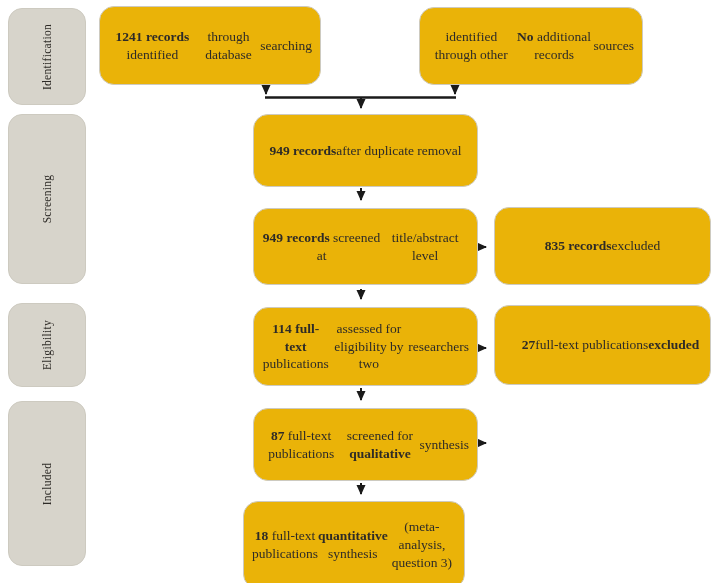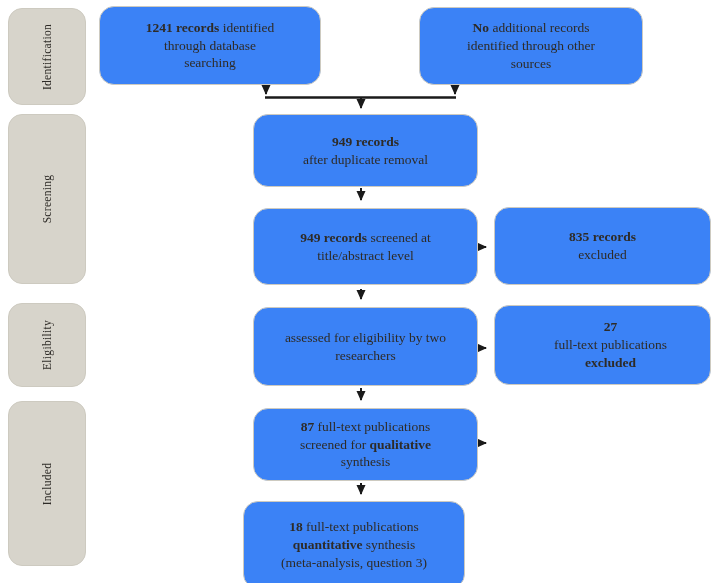--- a/index.html
+++ b/index.html
@@ -13,26 +13,26 @@
     overflow: hidden;
   }
   .connectors {
     position: absolute;
     left: 0; top: 0;
     width: 720px; height: 583px;
     pointer-events: none;
   }
   .box {
     position: absolute;
-    background: #3b82f6;
+    background: #eab308;
     border: 1px solid #cdcac0;
     border-radius: 15px;
     box-sizing: border-box;
     display: flex;
-    flex-direction: column;
+    flex-direction: row;
     align-items: center;
     justify-content: center;
     text-align: center;
     font-size: 13.5px;
     line-height: 1.32;
     padding: 4px 8px;
   }
   .side {
     position: absolute;
     background: #d7d4cb;
@@ -109,41 +109,42 @@
     <span class="vlabel">Included</span>
   </div>
 
   <div class="box b-identified-db">
       <div><span style="font-weight: bold;">1241 records</span><span> identified</span></div>
       <div><span>through database</span></div>
       <div><span>searching</span></div>
     </div>
 
   <div class="box b-identified-other">
+      <div><span>identified through other</span></div>
       <div><span style="font-weight: bold;">No</span><span> additional records</span></div>
-      <div><span>identified through other</span></div>
       <div><span>sources</span></div>
     </div>
 
   <div class="box b-after-duplicates">
       <div><span style="font-weight: bold;">949 records</span></div>
       <div><span>after duplicate removal</span></div>
     </div>
 
   <div class="box b-screened">
       <div><span style="font-weight: bold;">949 records</span><span> screened at</span></div>
       <div><span>title/abstract level</span></div>
     </div>
 
   <div class="box b-excluded-records">
       <div><span style="font-weight: bold; text-align: right;">835 records</span></div>
       <div><span>excluded</span></div>
     </div>
 
   <div class="box b-fulltext-assessed">
+      <div><span style="font-weight: bold;">114 full-text</span><span> publications</span></div>
       <div><span>assessed for eligibility by two</span></div>
       <div><span>researchers</span></div>
     </div>
 
   <div class="box b-fulltext-excluded">
       <div><span style="font-weight: bold;">27</span></div>
       <div><span>full-text publications</span></div>
       <div><span style="font-weight: bold;">excluded</span></div>
     </div>
 

